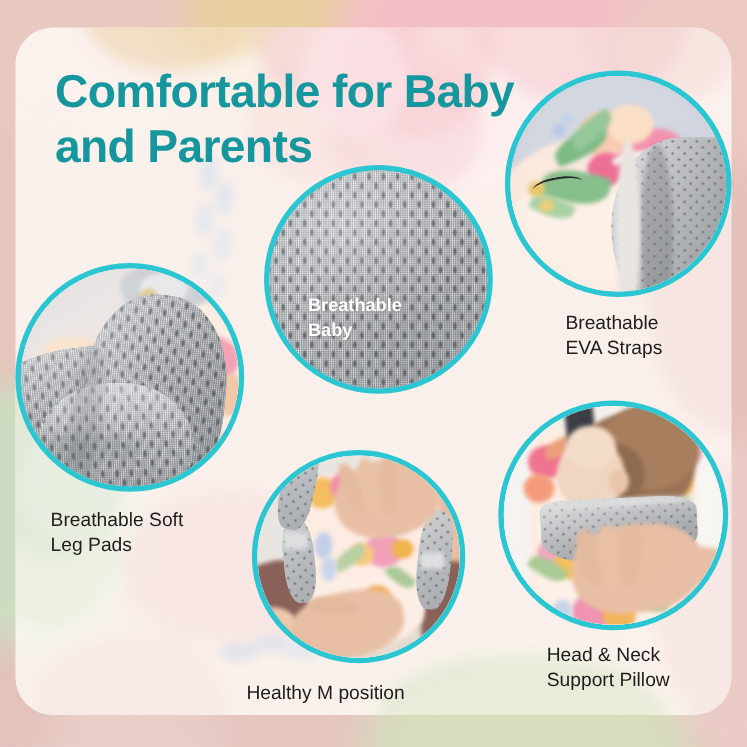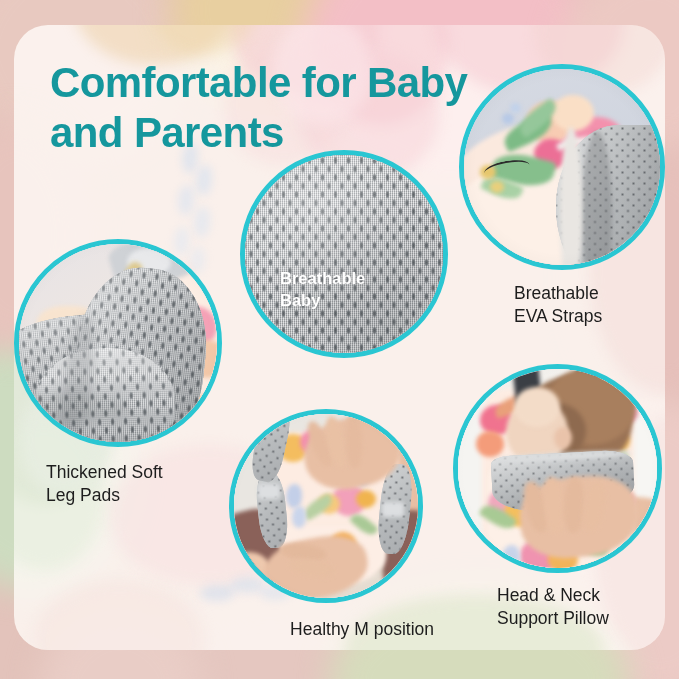--- a/index.html
+++ b/index.html
@@ -333,21 +333,21 @@
           <div class="mesh"></div>
           <div style="position:absolute;inset:0;background:linear-gradient(180deg, rgba(255,255,255,0.45) 0%, rgba(150,154,158,0.06) 50%, rgba(80,84,88,0.22) 100%);"></div>
         </div>
 
         <div class="soft3" style="position:absolute;left:44px;top:70px;width:28px;height:140px;border-radius:50%;background:rgba(100,104,108,0.22);transform:rotate(8deg);"></div>
         <div class="soft3" style="position:absolute;left:-10px;top:150px;width:120px;height:26px;border-radius:50%;background:rgba(110,114,118,0.18);"></div>
 
         <div style="position:absolute;inset:0;background:radial-gradient(circle at 50% 50%, rgba(0,0,0,0) 64%, rgba(0,0,0,0.06) 100%);"></div>
       </div>
     </div>
-    <div class="caption" style="left:32px; top:222px; width:200px;">Thickened Soft
+    <div class="caption" style="left:32px; top:222px; width:200px;">Breathable Soft
 Leg Pads</div>
   </div>
 
   <div class="feature" id="feat-mpos">
     <div class="circle">
       <div class="photo" style="background:#efece8;">
 
         <div style="position:absolute;inset:0;background:linear-gradient(160deg,#efeeeb 0%,#f4f1ed 50%,#ece9e5 100%);"></div>
 
         <div class="cloth soft" style="left:-14px;top:-20px;width:220px;height:200px;background:#e9e6e1;border-radius:40% 40% 30% 30%;"></div>
@@ -400,21 +400,21 @@
 
         <div class="soft" style="position:absolute;left:78px;top:6px;width:16px;height:48px;background:#e5bb9f;border-radius:45%;transform:rotate(-22deg);"></div>
         <div class="soft" style="position:absolute;left:94px;top:2px;width:16px;height:52px;background:#e9c1a4;border-radius:45%;transform:rotate(-12deg);"></div>
         <div class="soft" style="position:absolute;left:112px;top:2px;width:16px;height:52px;background:#e5bb9f;border-radius:45%;transform:rotate(-2deg);"></div>
         <div class="soft" style="position:absolute;left:46px;top:130px;width:46px;height:16px;background:#e3b99c;border-radius:45%;transform:rotate(8deg);"></div>
         <div class="soft" style="position:absolute;left:56px;top:146px;width:44px;height:16px;background:#e7bfa2;border-radius:45%;transform:rotate(10deg);"></div>
 
         <div style="position:absolute;inset:0;background:radial-gradient(circle at 50% 50%, rgba(0,0,0,0) 66%, rgba(0,0,0,0.05) 100%);"></div>
       </div>
     </div>
-    <div class="caption" style="left:-5px; top:209px; width:210px; text-align:right;">Healthy M position</div>
+    <div class="caption" style="left:-5px; top:209px; width:210px; text-align:left;">Healthy M position</div>
   </div>
 
   <div class="feature" id="feat-head">
     <div class="circle">
       <div class="photo" style="background:#f2efeb;">
         <div style="position:absolute;inset:0;background:linear-gradient(160deg,#f2f0ec 0%,#f6f3ef 45%,#efece8 100%);"></div>
 
         <div class="cloth soft" style="left:128px;top:-10px;width:120px;height:230px;background:#f7f6f3;border-radius:36% 30% 30% 36%;"></div>
         <div class="cloth soft" style="left:-30px;top:30px;width:90px;height:200px;background:#f5f4f1;border-radius:34%;"></div>
 

